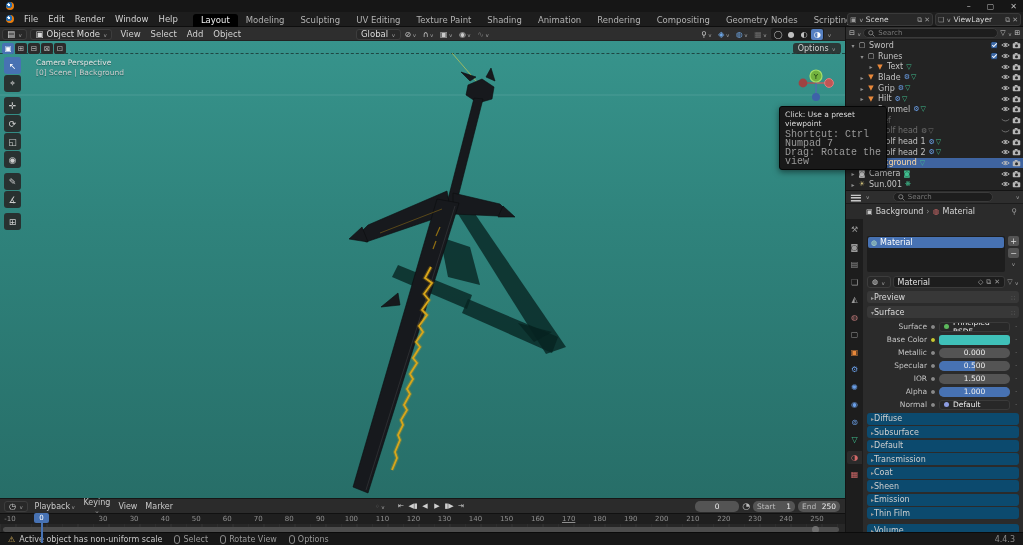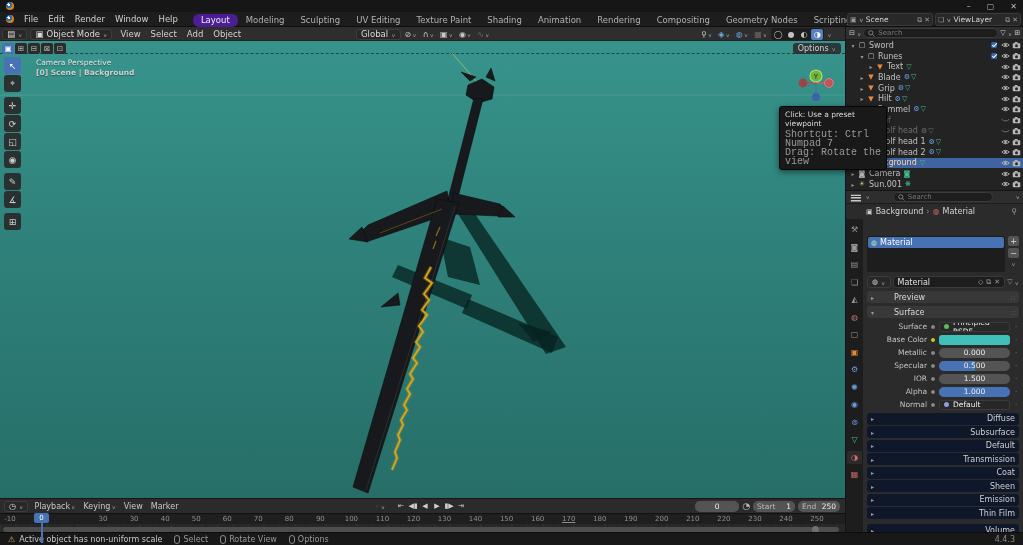--- a/index.html
+++ b/index.html
@@ -13,21 +13,21 @@
   #titlebar { left:0; top:0; width:1023px; height:12px; background:#161616; font-size:8px; color:#b9b9b9; padding:0 6px; }
   .blender-logo { width:8px; height:8px; border-radius:50%;
     background:radial-gradient(circle at 35% 35%, #ffffff 0 18%, #2a6fb0 19% 45%, #e87d0d 46%); margin-right:5px; }
   #win-controls { margin-left:auto; display:flex; gap:16px; font-size:8px; color:#bbb; }
 
   
   #topbar { left:0; top:12px; width:1023px; height:15px; background:#1d1d1d; border-bottom:1px solid #0e0e0e; font-size:8.5px; }
   #topbar .menu { padding:0 5px; color:#d2d2d2; }
   #tabs { display:flex; margin-left:10px; height:15px; align-items:flex-end; }
   .tab { padding:1px 8px 2px; color:#b2b2b2; border-radius:3px 3px 0 0; white-space:nowrap; }
-  .tab.active { background:#4c1d95; color:#efefef;border-radius:6px; }
+  .tab.active { background:#000000; color:#efefef; }
   #scene-cluster { position:absolute; right:0; top:0; width:178px; height:15px; display:flex; gap:2px; padding:1px 2px; font-size:7.5px; }
   .sel-group { flex:1; display:flex; align-items:center; background:#282828; border:1px solid #3a3a3a; border-radius:3px; padding:0 2px; gap:2px; overflow:hidden; }
   .sel-group .lbl { flex:1; color:#d6d6d6; overflow:hidden; white-space:nowrap; }
   .sel-group .i { color:#9a9a9a; font-size:7px; }
 
   
   #vp-header { left:0; top:27px; width:845px; height:14px; background:#2e2e2e; border-bottom:1px solid #222; font-size:8.5px; }
   .vph { position:absolute; top:0; height:14px; display:flex; align-items:center; gap:3px; }
   .pill { display:flex; align-items:center; gap:3px; background:#282828; border:1px solid #3d3d3d; border-radius:3px; padding:0 4px; height:11px; color:#dadada; }
   .hbtn { display:inline-flex; align-items:center; gap:1px; color:#c9c9c9; font-size:8px; padding:0 1px; }
@@ -41,21 +41,21 @@
 
   
   #viewport { left:0; top:41px; width:845px; height:457px; background:linear-gradient(180deg,#37948c 0%, #2f837c 40%, #276e68 100%); overflow:hidden; }
   #cam-border { position:absolute; left:0; top:12px; width:845px; height:444px; border-top:1px dashed rgba(10,10,10,.55); }
   #horizon { position:absolute; left:0; top:53px; width:845px; height:2px; background:rgba(255,255,255,.06); }
   #tool-settings { position:absolute; left:2px; top:2px; display:flex; gap:1px; }
   #tool-settings .i { width:12px; height:11px; background:#2b2b2b; border-radius:2px; font-size:7.5px; color:#bdbdbd; }
   #tool-settings .i.active { background:#4772b3; color:#fff; }
   #options-btn { position:absolute; right:4px; top:2px; height:11px; background:#2b2b2bde; border-radius:3px; font-size:8px; color:#d0d0d0; display:flex; align-items:center; gap:3px; padding:0 5px; }
   #vp-overlay-text { position:absolute; left:36px; top:17px; font-size:7.5px; line-height:10px; color:#e4e4e4; text-shadow:0 1px 1px rgba(0,0,0,.35); }
-  #vp-overlay-text .l2 { color:#cfcfcf;font-weight:bold; }
+  #vp-overlay-text .l2 { color:#cfcfcf; }
   #toolbar { position:absolute; left:4px; top:16px; display:flex; flex-direction:column; gap:1px; }
   .tool-btn { width:17px; height:17px; background:rgba(40,40,40,.9); border-radius:3px; font-size:9px; color:#cecece; display:flex; align-items:center; justify-content:center; }
   .tool-btn.active { background:#4772b3; color:#fff; }
   .tool-gap { height:3px; }
   #nav-gizmo { position:absolute; right:10px; top:26px; }
   #vp-side-icons { position:absolute; right:8px; top:100px; display:flex; flex-direction:column; gap:7px; opacity:.85; }
   #tooltip { left:779px; top:106px; width:108px; background:#191919; border:1px solid #060606; border-radius:3px; padding:3px 5px; z-index:60; box-shadow:0 2px 6px rgba(0,0,0,.5); }
   #tooltip .t1 { font-size:7.5px; color:#dcdcdc; margin-bottom:2px; }
   #tooltip .t2 { font-size:10px; color:#9a9a9a; line-height:9px;font-family:Liberation Mono, monospace; }
 
@@ -82,31 +82,31 @@
   .ptab.active { background:#2b2b2b; }
   #props-body { position:absolute; left:17px; top:43px; right:0; bottom:0; padding:2px 4px; }
   #slot-box { display:flex; gap:3px; }
   #slot-list { flex:1; background:#1d1d1d; border-radius:2px; height:36px; padding:1px; }
   #slot-row { display:flex; align-items:center; gap:3px; background:#4772b3; border-radius:2px; height:11px; padding:0 3px; font-size:8px; color:#fff; }
   #slot-side { display:flex; flex-direction:column; gap:2px; }
   .sq-btn { width:11px; height:10px; background:#545454; border-radius:2px; color:#ddd; font-size:8px; display:flex; align-items:center; justify-content:center; }
   #datablock-row { display:flex; align-items:center; gap:2px; margin-top:4px; }
   #datablock-name { flex:1; display:flex; align-items:center; background:#1d1d1d; border:1px solid #3a3a3a; border-radius:3px; height:12px; padding:0 4px; gap:4px; font-size:8px; color:#e2e2e2; }
   #datablock-name .icons { margin-left:auto; display:flex; gap:3px; color:#9a9a9a; font-size:7px; }
-  .panel-hdr { display:flex; align-items:center; gap:20px; background:#383838; border-radius:3px; height:12px; margin-top:3px; padding:0 4px; font-size:8px; color:#dadada; }
+  .panel-hdr { display:flex; align-items:center; gap:0; background:#383838; border-radius:3px; height:12px; margin-top:3px; padding:0 4px; font-size:8px; color:#dadada; }
   .panel-hdr .dots { margin-left:auto; color:#777; font-size:6px; }
   .prop-row { display:flex; align-items:center; height:13px; gap:3px; }
   .prop-label { width:60px; text-align:right; font-size:7.5px; color:#c3c3c3; flex:none; }
   .socket { width:6px; height:6px; border-radius:50%; background:#888; border:1px solid #222; flex:none; }
   .prop-field { flex:1; height:10px; border-radius:5px; background:#545454; position:relative; overflow:hidden; display:flex; align-items:center; justify-content:center; font-size:7.5px; color:#f0f0f0; }
   .prop-field .fill { position:absolute; left:0; top:0; bottom:0; background:#4772b3; }
   .prop-field .val { position:relative; z-index:2; }
   .prop-field.enum { border-radius:3px; background:#282828; border:1px solid #3a3a3a; justify-content:flex-start; padding:0 4px; gap:4px; }
   .deco { width:6px; text-align:center; color:#8a8a8a; font-size:7px; flex:none; }
-  .sect-row { display:flex; align-items:center; gap:10px; background:#0f172a; border-radius:3px; height:12px; margin-top:1.5px; padding:0 4px; font-size:8px; color:#cfcfcf;justify-content:space-between; }
+  .sect-row { display:flex; align-items:center; gap:0; background:#0c4a6e; border-radius:3px; height:12px; margin-top:1.5px; padding:0 4px; font-size:8px; color:#cfcfcf; }
 
   
   #timeline { left:0; top:498px; width:845px; height:34px; background:#2b2b2b; border-top:1px solid #161616; }
   #tl-header { position:relative; height:14px; display:flex; align-items:center; gap:2px; font-size:8px; padding:0 4px; }
   #tl-transport { position:absolute; left:396px; top:1px; display:flex; gap:2px; }
   #tl-transport .i { font-size:7px; color:#d0d0d0; width:10px; height:11px; }
   #tl-fields { position:absolute; right:5px; top:1.5px; display:flex; gap:3px; align-items:center; }
   .tl-field { background:#545454; border-radius:5px; height:11px; display:flex; align-items:center; justify-content:center; gap:4px; font-size:7.5px; color:#eee; }
   #tl-ruler { position:relative; height:11px; background:#1f1f1f; border-top:1px solid #111; }
   .tick { position:absolute; top:1px; width:24px; margin-left:-12px; text-align:center; font-size:7px; color:#8f8f8f; }
@@ -917,21 +917,21 @@
   <div id="tl-header">
     <span class="pill" style="height:11px">
       <span class="i">◷</span>
       <span class="i chev">∨</span>
     </span>
     <span id="tl-menus" class="flex">
         <span class="hbtn" style="padding: 0px 4px;">
           <span>Playback</span>
           <span class="i chev">∨</span>
         </span>
-        <span class="hbtn" style="padding: 0px 4px;">
+        <span class="hbtn" style="padding: 0px 4px; flex-direction: column;">
           <span>Keying</span>
           <span class="i chev">∨</span>
         </span>
         <span class="hbtn" style="padding: 0px 4px;">
           <span>View</span>
         </span>
         <span class="hbtn" style="padding: 0px 4px;">
           <span>Marker</span>
         </span>
       </span>

